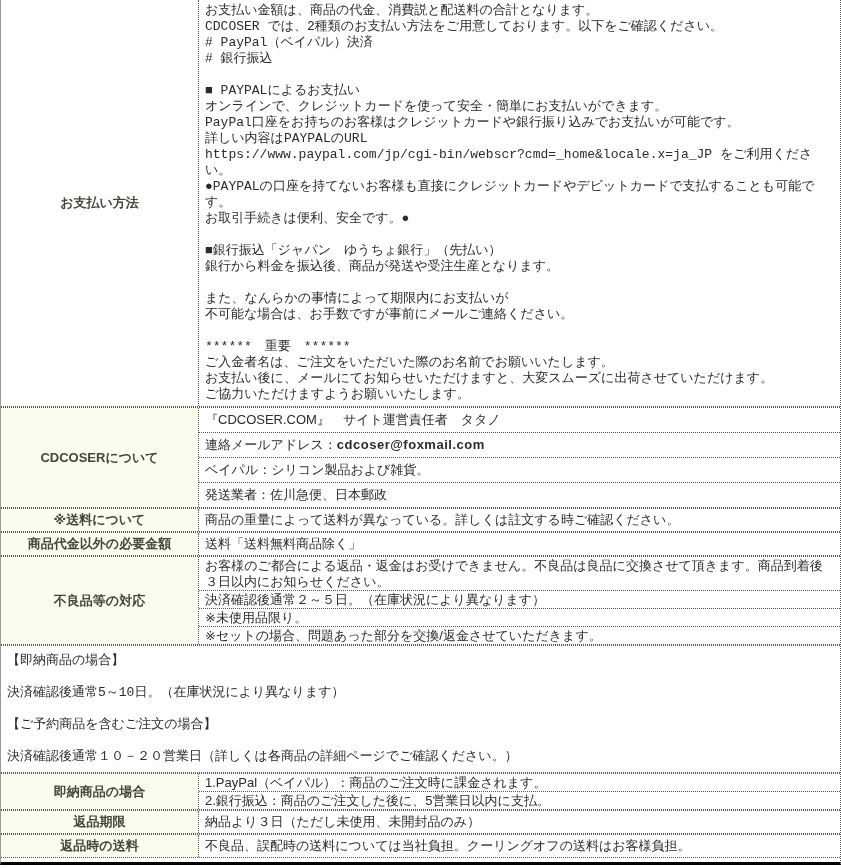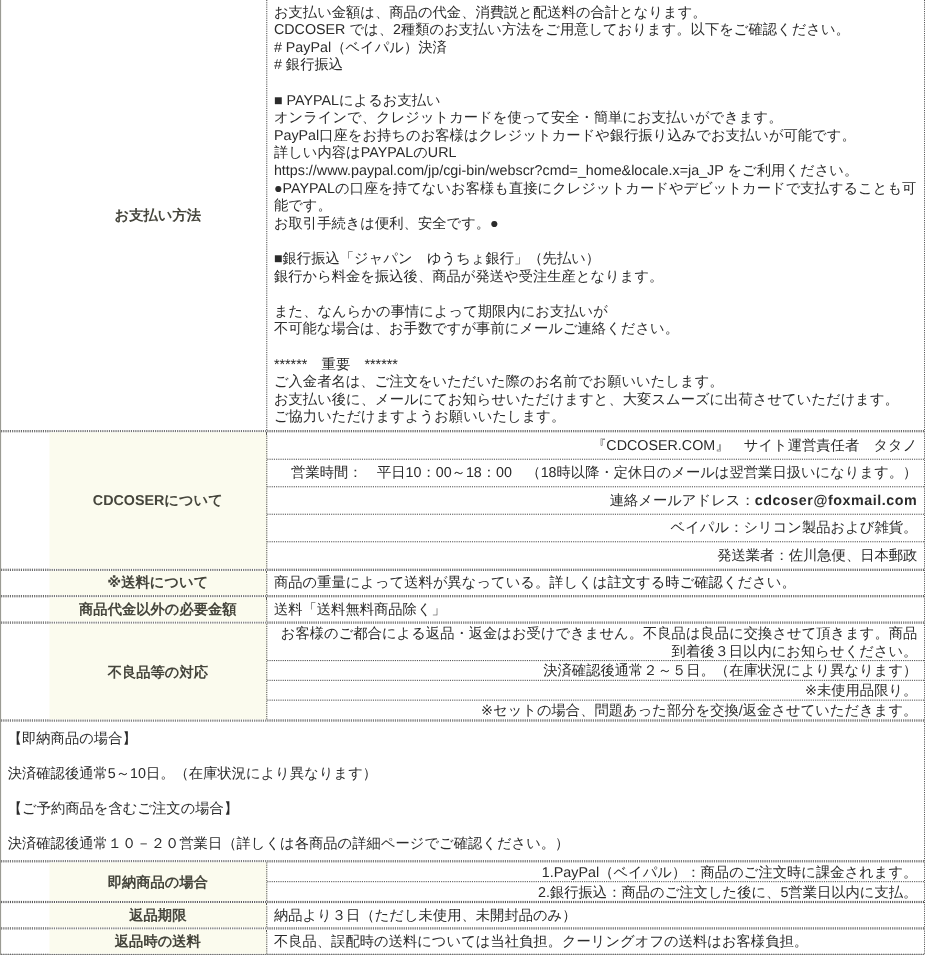--- a/index.html
+++ b/index.html
@@ -33,44 +33,44 @@
     box-sizing:border-box;
     border-right:1px dotted #555;
     display:flex;
     align-items:center;
     justify-content:center;
     text-align:center;
     font-weight:bold;
     color:#45453c;
     background:#fbfbee;
     padding:2px 10px;
-    margin-left:44px;
   }
   .section.first .th{background:#ffffff;}
   .td{
     flex:1 1 auto;
     min-width:0;
     display:flex;
     flex-direction:column;
   }
   .pre{
     white-space:pre-wrap;
     word-break:break-all;
     padding:3px 6px;
+    font-family:Liberation Mono, monospace;
   }
   .section.first .pre{min-height:391px;box-sizing:border-box;}
   .section.delivery .pre{padding:7px 6px;}
   .row{
     padding:3px 6px;
     white-space:pre-wrap;
     word-break:break-all;
   }
   .row + .row{border-top:1px dotted #555;}
-  .rows-mid .row{padding:4px 6px;text-align:right;}
-  .rows-tight .row{padding:1px 6px 0 6px;text-align:right;}
+  .rows-mid .row{padding:4px 6px;}
+  .rows-tight .row{padding:1px 6px 0 6px;}
   .email{font-weight:bold;letter-spacing:0.5px;}
 </style>
 </head>
 <body>
 
 <div class="page">
 
   <div class="section first">
     <div class="th">お支払い方法</div>
     <div class="td">
@@ -97,21 +97,20 @@
 ご入金者名は、ご注文をいただいた際のお名前でお願いいたします。
 お支払い後に、メールにてお知らせいただけますと、大変スムーズに出荷させていただけます。
 ご協力いただけますようお願いいたします。</div>
     </div>
   </div>
 
   <div class="section">
     <div class="th">CDCOSERについて</div>
     <div class="td rows-mid">
       <div class="row">『CDCOSER.COM』　サイト運営責任者　タタノ</div>
-      <div class="row">営業時間：　平日10：00～18：00　（18時以降・定休日のメールは翌営業日扱いになります。）</div>
       <div class="row"><span>連絡メールアドレス：</span><span class="email">cdcoser@foxmail.com</span></div>
       <div class="row">ベイパル：シリコン製品および雑貨。</div>
       <div class="row">発送業者：佐川急便、日本郵政</div>
     </div>
   </div>
 
   <div class="section">
     <div class="th">※送料について</div>
     <div class="td">
       <div class="row">商品の重量によって送料が異なっている。詳しくは註文する時ご確認ください。</div>

